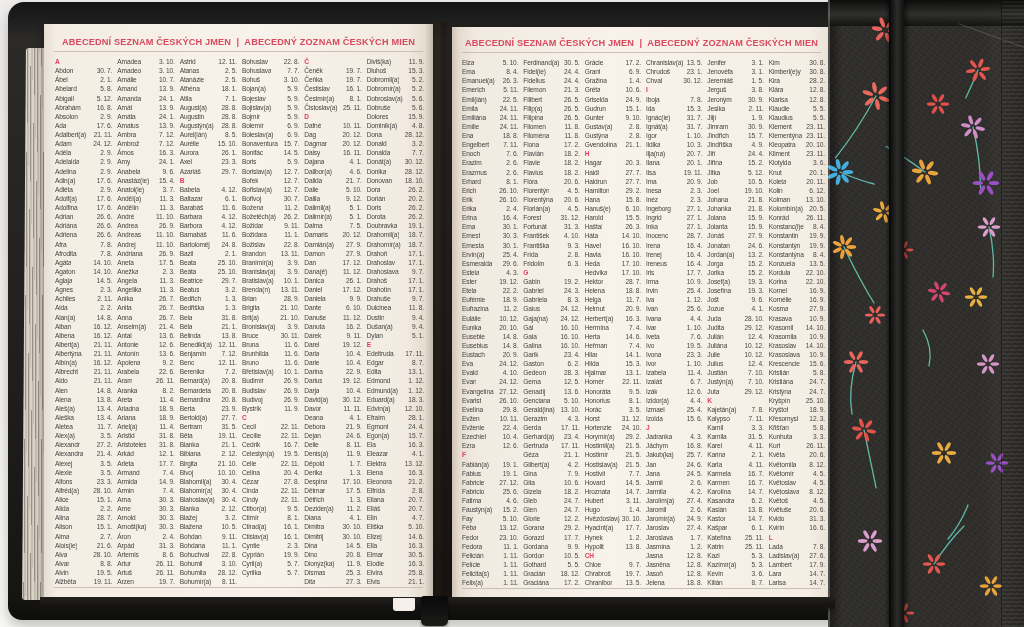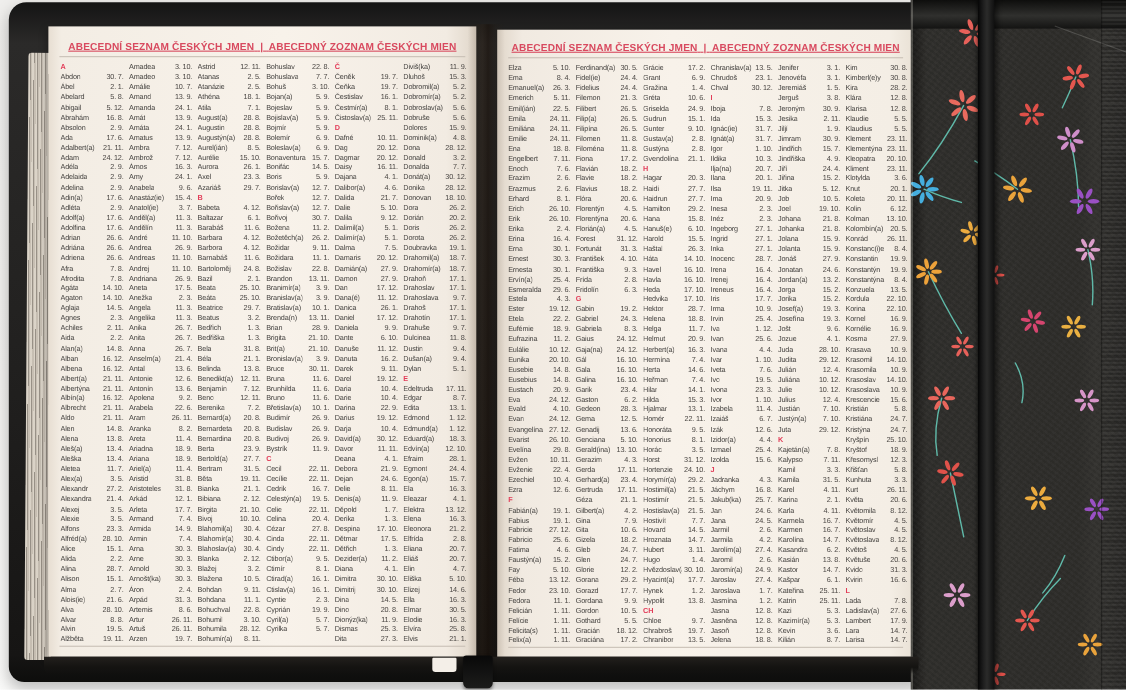--- a/index.html
+++ b/index.html
@@ -14,21 +14,21 @@
   #page-stack{left:24px;top:48px;width:24px;height:552px;
        background:repeating-linear-gradient(90deg,#efe7da 0 1.3px,#a59d92 1.3px 2.1px,#d9d0c3 2.1px 3.4px);
        transform:rotate(.4deg);border-radius:3px 0 0 3px;opacity:.9;}
   .page{background:#f6f0e8;box-shadow:0 3px 8px rgba(0,0,0,.38);}
   #page-left{left:44px;top:24px;width:389px;height:573px;
        background:linear-gradient(90deg,#e7ded2 0,#f3ede4 3%,#f8f2ea 55%,#f2ebe2 93%,#e0d6c9 100%);}
   #page-right{left:452px;top:27px;width:379px;height:570px;
        background:linear-gradient(90deg,#e0d6c9 0,#f1eae1 6%,#f8f2ea 42%,#f4eee5 94%,#e9e1d5 100%);}
   #gutter{left:425px;top:22px;width:34px;height:577px;pointer-events:none;
        background:linear-gradient(90deg,rgba(40,25,12,0) 0%,rgba(50,32,16,.28) 40%,rgba(25,14,6,.5) 55%,rgba(40,25,12,.12) 75%,rgba(40,25,12,0) 100%);}
-  .page-header{color:#d84a5f;font-weight:bold;font-size:9.2px;letter-spacing:.15px;text-align:center;margin-top:13px;white-space:nowrap;text-decoration:underline;}
+  .page-header{color:#d84a5f;font-weight:bold;font-size:9.2px;letter-spacing:.15px;text-align:center;margin-top:13px;white-space:nowrap;}
   #page-right .page-header{margin-top:11px;}
   .header-rule{border:none;border-top:1px solid #c9c0b6;margin:4px 10px 0 10px;}
   .cols{display:flex;margin-top:5px;}
   #page-left .cols{padding:0 9px 0 11px;}
   #page-right .cols{padding:0 6px 0 10px;}
   .col{flex:1 1 0;min-width:0;padding-right:5px;}
   .col:last-child{padding-right:0;}
   .row{display:flex;justify-content:space-between;height:9.14px;line-height:9.2px;
        font-size:6.6px;letter-spacing:-.15px;color:#454340;white-space:nowrap;}
   .row .nm{overflow:hidden;}

